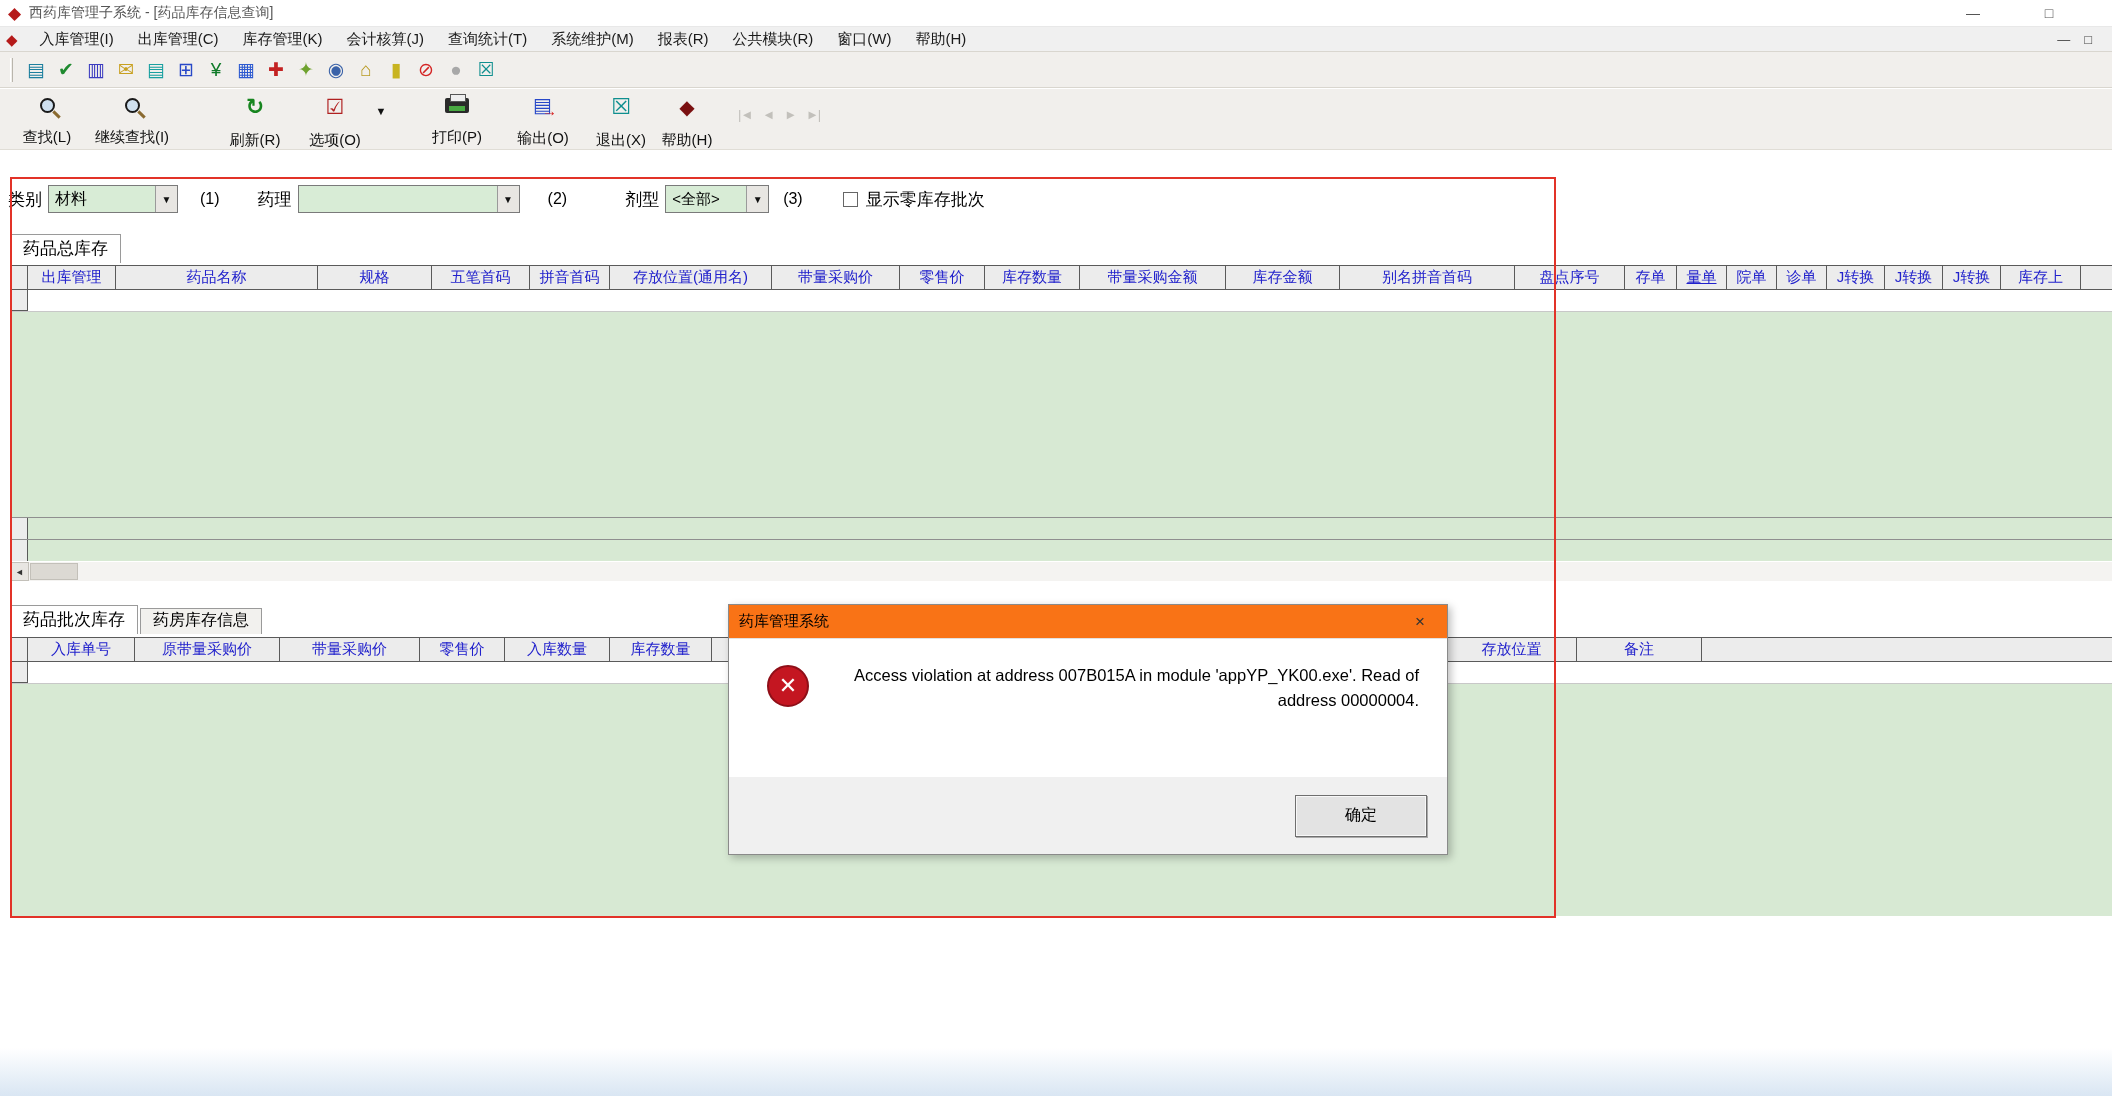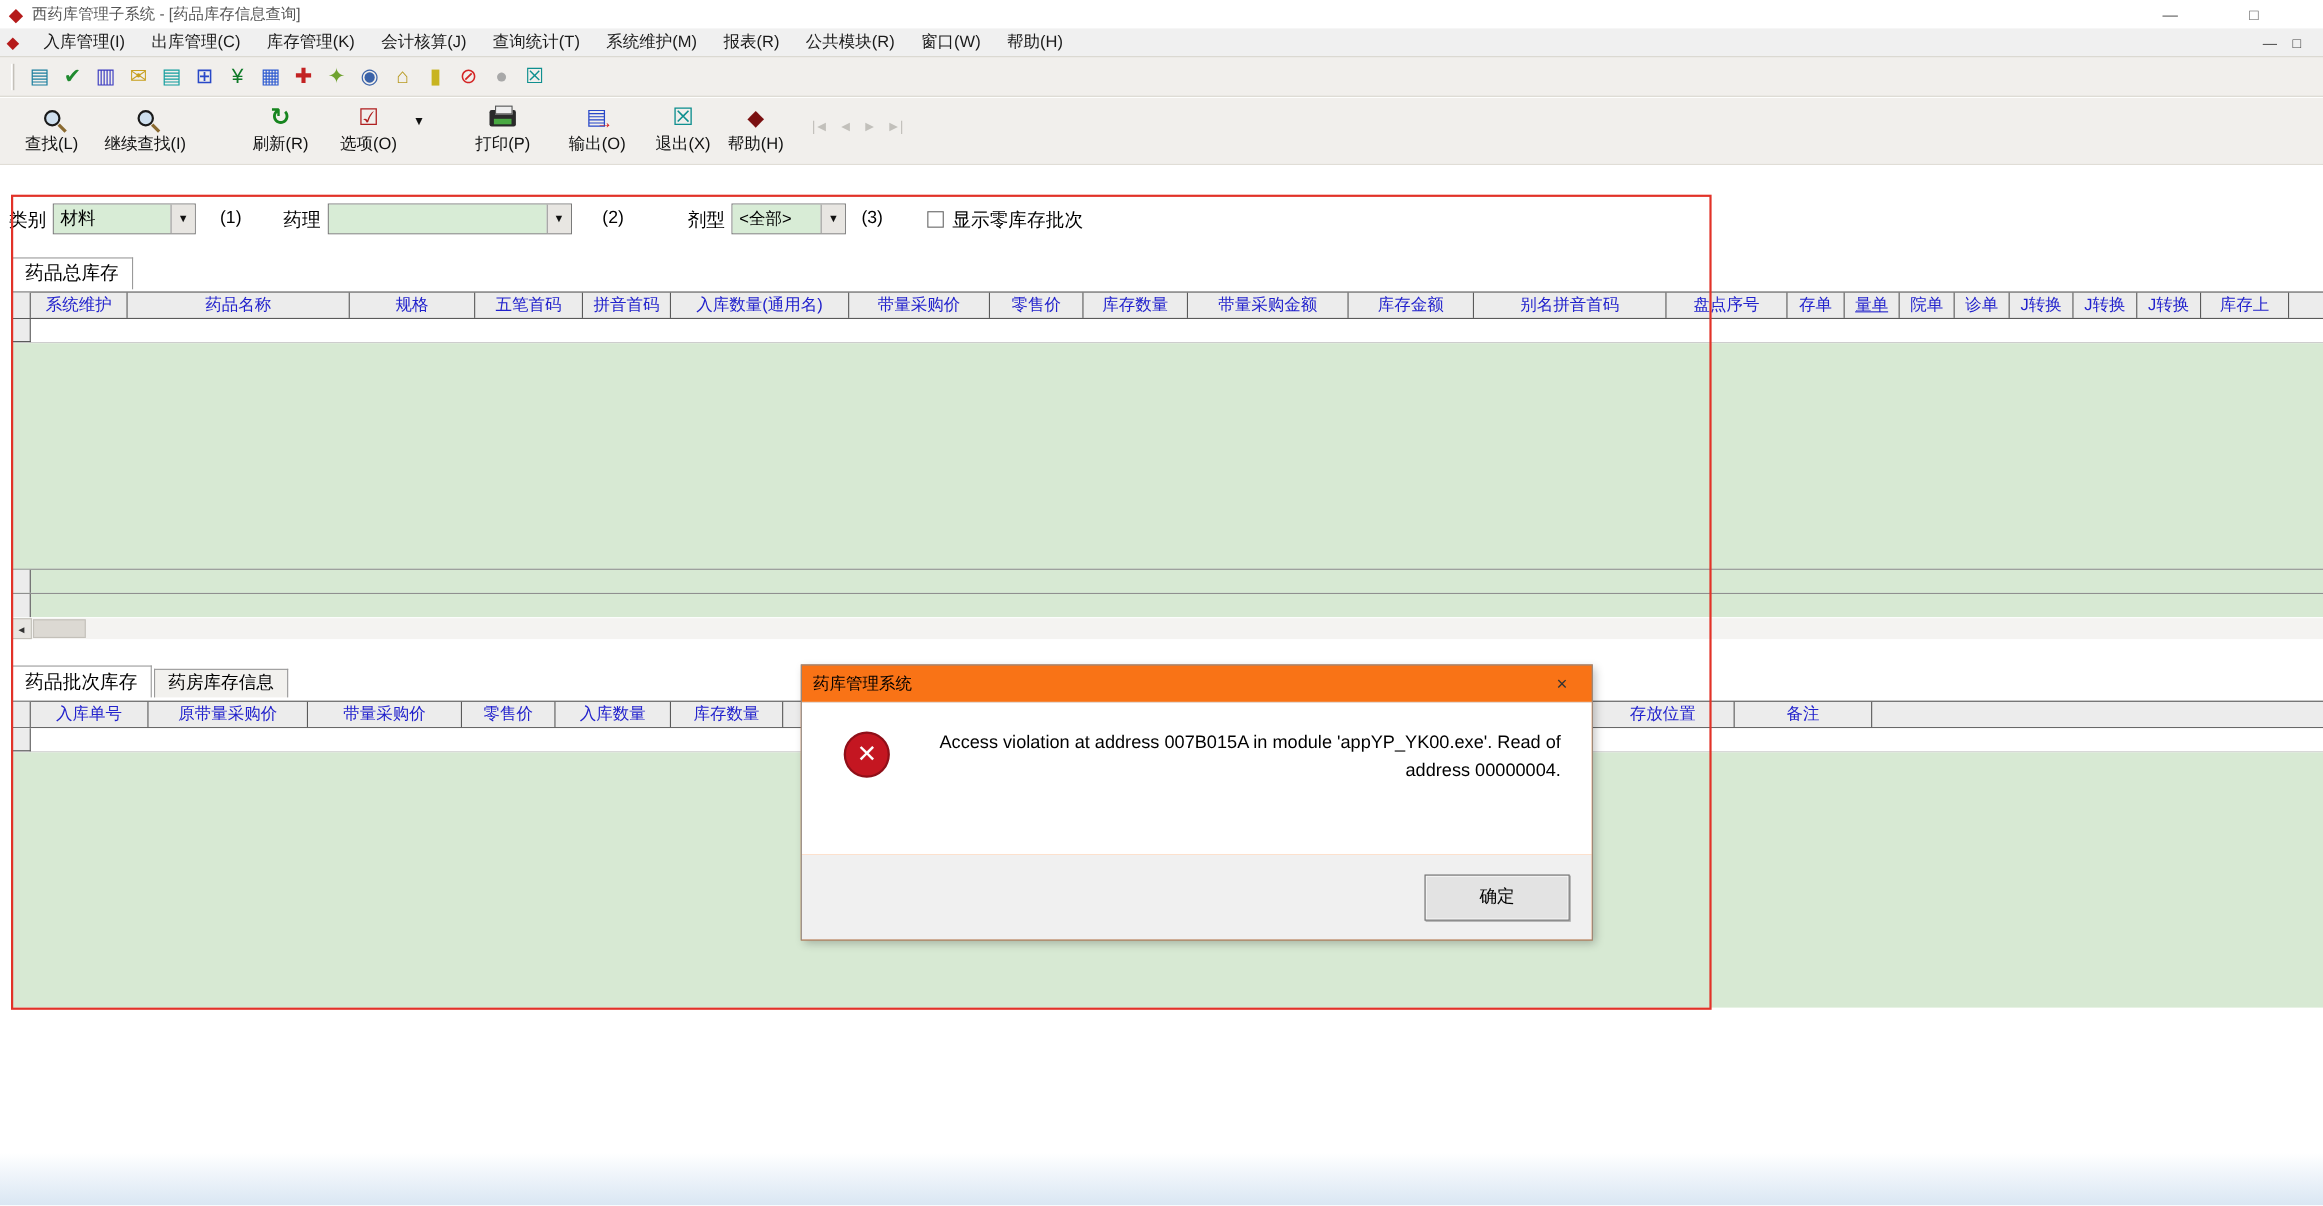--- a/index.html
+++ b/index.html
@@ -21,21 +21,21 @@
   .mdi-controls { margin-left:auto; color:#444; font-size:13px; padding-right:14px; display:flex; gap:14px; }
 
   
   .toolbar1 { position:absolute; top:51px; left:0; right:0; height:37px; background:#f1efec; border-top:1px solid #d9d6cf; border-bottom:1px solid #d9d6cf; display:flex; align-items:center; padding-left:10px; }
   .tb1-grip { width:3px; height:24px; border-left:1px solid #fff; border-right:1px solid #b9b5ac; margin-right:8px; }
   .tb1-btn { width:30px; height:28px; display:flex; align-items:center; justify-content:center; font-size:19px; line-height:1; }
 
   
   .toolbar2 { position:absolute; top:89px; left:0; right:0; height:61px; background:#f1efec; border-bottom:1px solid #e0ddd6; display:flex; align-items:flex-start; padding-left:14px; }
   .tb2-btn { display:flex; flex-direction:column; align-items:center; justify-content:flex-start; padding-top:6px; height:58px; min-width:66px; }
-  .tb2-btn .cap { font-size:15px; color:#111; margin-top:2px; white-space:nowrap; }
+  .tb2-btn .cap { font-size:15px; color:#111; margin-top:12px; white-space:nowrap; }
   .tb2-ic { height:24px; display:flex; align-items:center; justify-content:center; position:relative; }
   .icon-mag { position:relative; width:15px; height:15px; border:2px solid #1a1a1a; border-radius:50%; background:#cfe0ef; }
   .icon-mag::after { content:""; position:absolute; width:9px; height:3px; background:#8a6a30; transform:rotate(45deg); left:10px; top:13px; }
   .glyph-refresh { color:#17851f; font-size:22px; font-weight:bold; }
   .glyph-options { color:#b02020; font-size:21px; }
   .icon-printer { width:24px; height:15px; background:#2a2a2a; border-radius:2px; position:relative; }
   .icon-printer::before { content:""; position:absolute; left:5px; top:-4px; width:14px; height:6px; background:#eee; border:1px solid #555; }
   .icon-printer::after { content:""; position:absolute; left:4px; bottom:2px; width:16px; height:5px; background:#49a942; }
   .icon-export { position:relative; width:20px; height:22px; }
   .icon-export .pg { color:#2848c8; font-size:20px; position:absolute; left:0; top:-2px; }
@@ -264,36 +264,36 @@
   </div>
 
   <div class="tabstrip" style="top:236px;height:27px">
     <span class="tab">药品总库存</span>
   </div>
 
   <div class="grid-header" style="top:265px">
     <span class="selcell"></span>
     <span style="display:flex">
       <span class="hcell" style="width: 88px;">
-          <span>系统维护</span>
+          <span>出库管理</span>
         </span>
         <span class="hcell" style="width: 202px;">
           <span>药品名称</span>
         </span>
         <span class="hcell" style="width: 114px;">
           <span>规格</span>
         </span>
         <span class="hcell" style="width: 98px;">
           <span>五笔首码</span>
         </span>
         <span class="hcell" style="width: 80px;">
           <span>拼音首码</span>
         </span>
         <span class="hcell" style="width: 162px;">
-          <span>入库数量(通用名)</span>
+          <span>存放位置(通用名)</span>
         </span>
         <span class="hcell" style="width: 128px;">
           <span>带量采购价</span>
         </span>
         <span class="hcell" style="width: 85px;">
           <span>零售价</span>
         </span>
         <span class="hcell" style="width: 95px;">
           <span>库存数量</span>
         </span>

